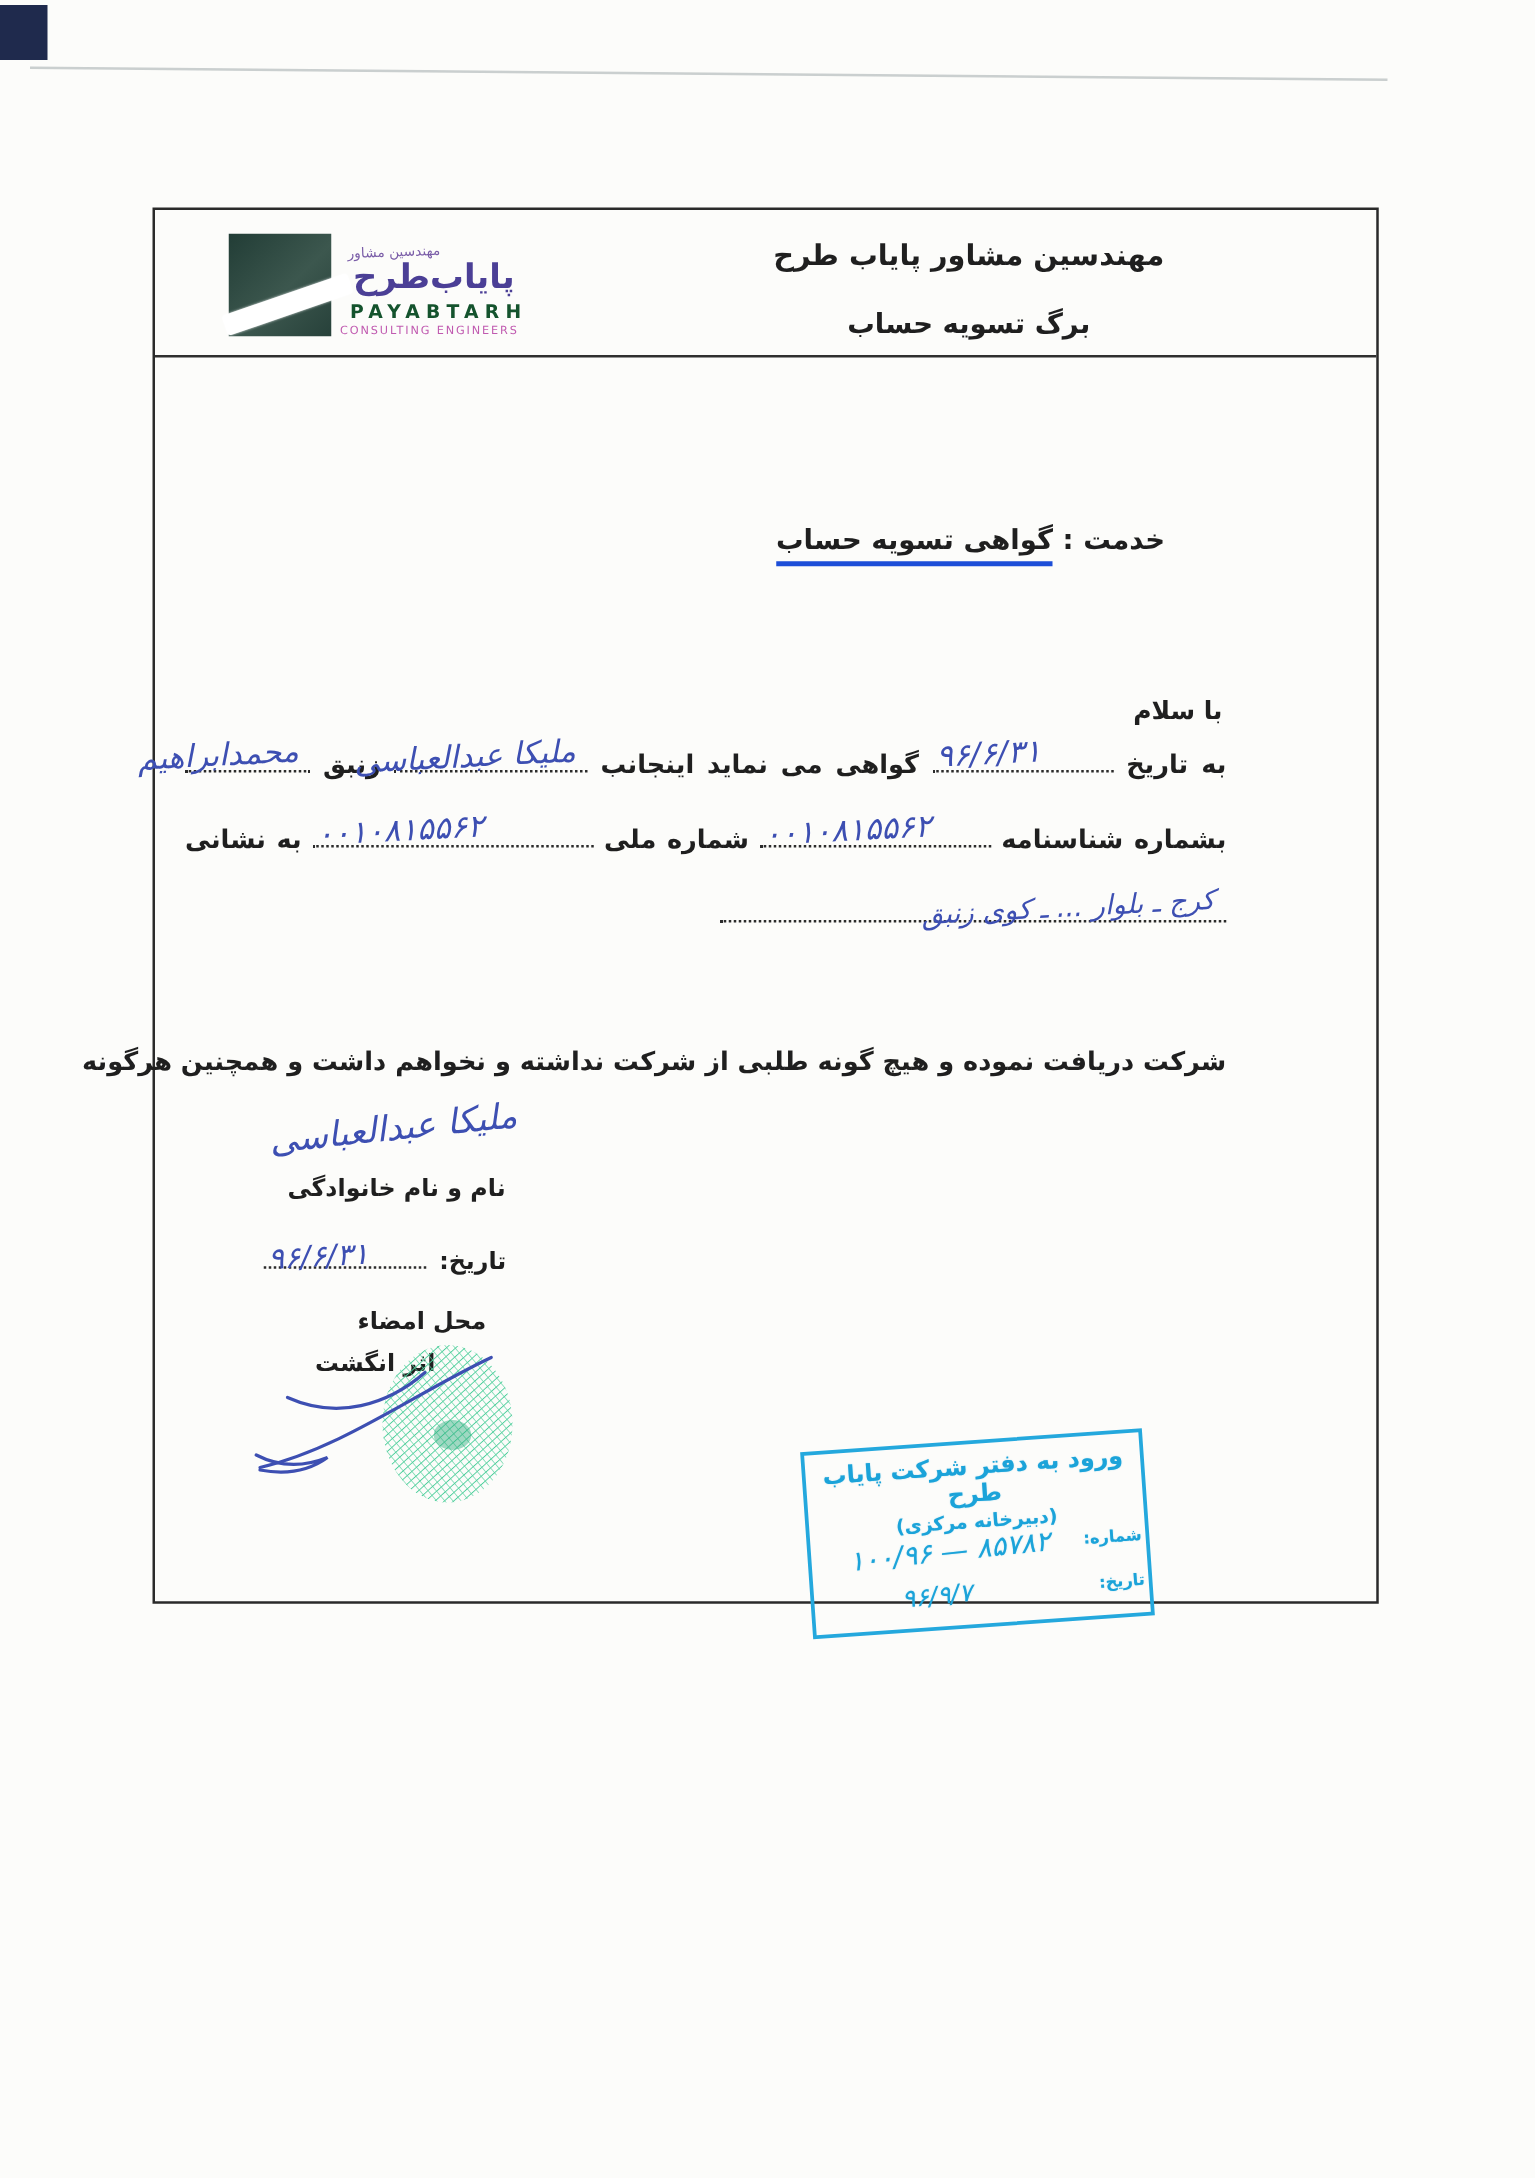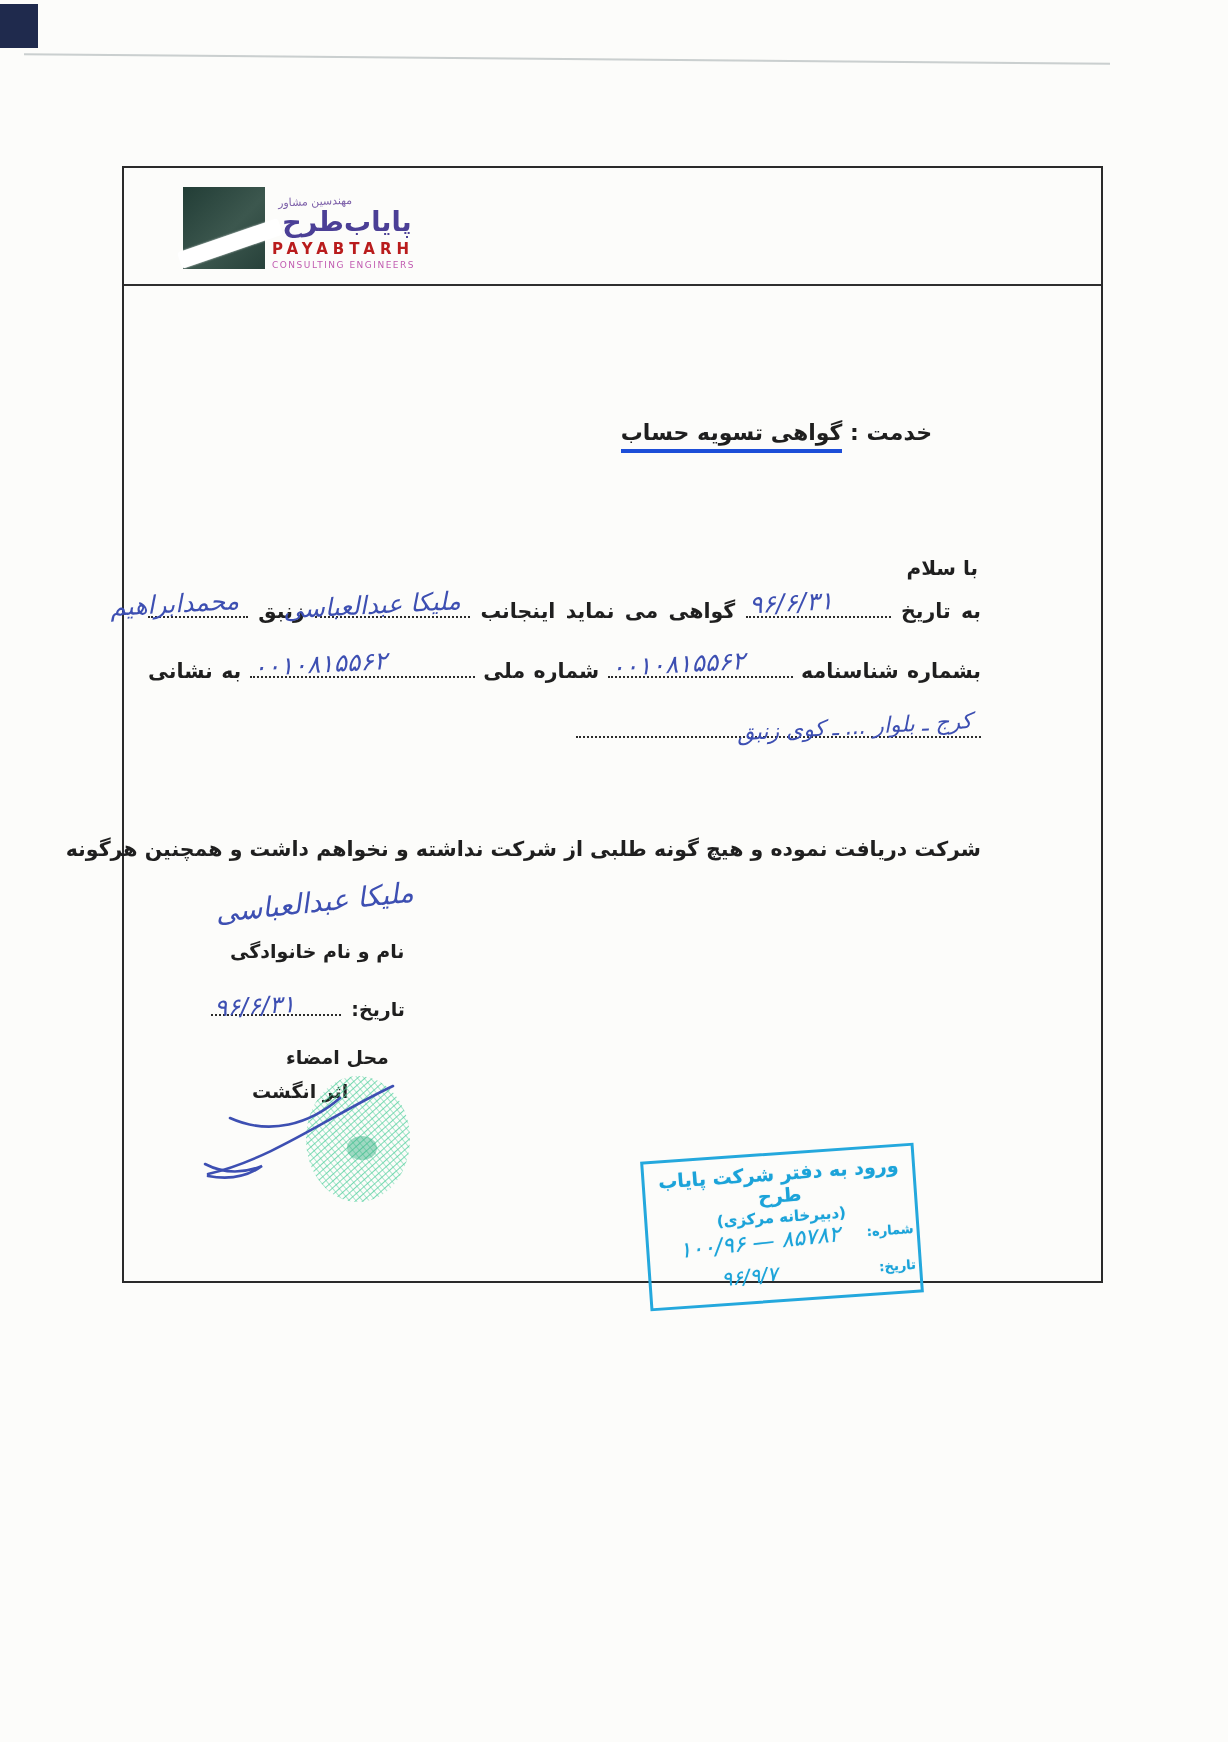--- a/index.html
+++ b/index.html
@@ -21,21 +21,21 @@
 
   
   .logo-square { left:183px; top:187px; width:82px; height:82px;
     background:linear-gradient(135deg,#223d36 0%,#3c574e 55%,#27413a 100%); overflow:visible; }
   .logo-stroke { position:absolute; left:-6px; top:48px; width:106px; height:17px;
     background:#ffffff; transform:rotate(-19deg); border-radius:3px;
     box-shadow:0 0 2px rgba(255,255,255,.9); }
   .logo-text { left:272px; top:194px; width:150px; direction:rtl; }
   .logo-tagline { font-size:11px; color:#7b5ea8; text-align:left; padding-left:6px; transform:rotate(-2deg); }
   .logo-brand-fa { font-size:27px; font-weight:bold; color:#4b3f96; text-align:center; line-height:30px; letter-spacing:1px; }
-  .logo-brand-en { direction:ltr; font-size:15px; font-weight:bold; color:#b91c1c; letter-spacing:5px; text-align:left; margin-top:3px; }
+  .logo-brand-en { direction:ltr; font-size:15px; font-weight:bold; color:#14532d; letter-spacing:5px; text-align:right; margin-top:3px; }
   .logo-sub-en { direction:ltr; font-size:9px; color:#c05ab0; letter-spacing:1.5px; text-align:left; margin-top:2px; }
 
   .header-titles { left:555px; top:192px; width:440px; text-align:center; direction:rtl; }
   .company-title { font-size:23px; font-weight:bold; }
   .form-title { font-size:22px; font-weight:bold; margin-top:29px; }
 
   
   .subject { top:420px; right:296px; direction:rtl; font-size:22px; font-weight:bold; }
   .subject-value { border-bottom:4px solid #1d4ed8; padding-bottom:4px; }
 
@@ -98,20 +98,24 @@
   <div class="abs header-rule"></div>
 
   <div class="abs logo-square">
     <div class="logo-stroke"></div>
   </div>
   <div class="abs logo-text">
     <div class="logo-tagline">مهندسین مشاور</div>
     <div class="logo-brand-fa">پایاب‌طرح</div>
     <div class="logo-brand-en">PAYABTARH</div>
     <div class="logo-sub-en">CONSULTING ENGINEERS</div>
+  </div>
+  <div class="abs header-titles">
+    <div class="company-title">مهندسین مشاور پایاب طرح</div>
+    <div class="form-title">برگ تسویه حساب</div>
   </div>
 
   <div class="abs subject">
     <span>خدمت :</span>
     <span class="subject-value">گواهی تسویه حساب</span>
   </div>
 
   <div class="abs salutation">با سلام</div>
 
   <div class="abs bl l1">

